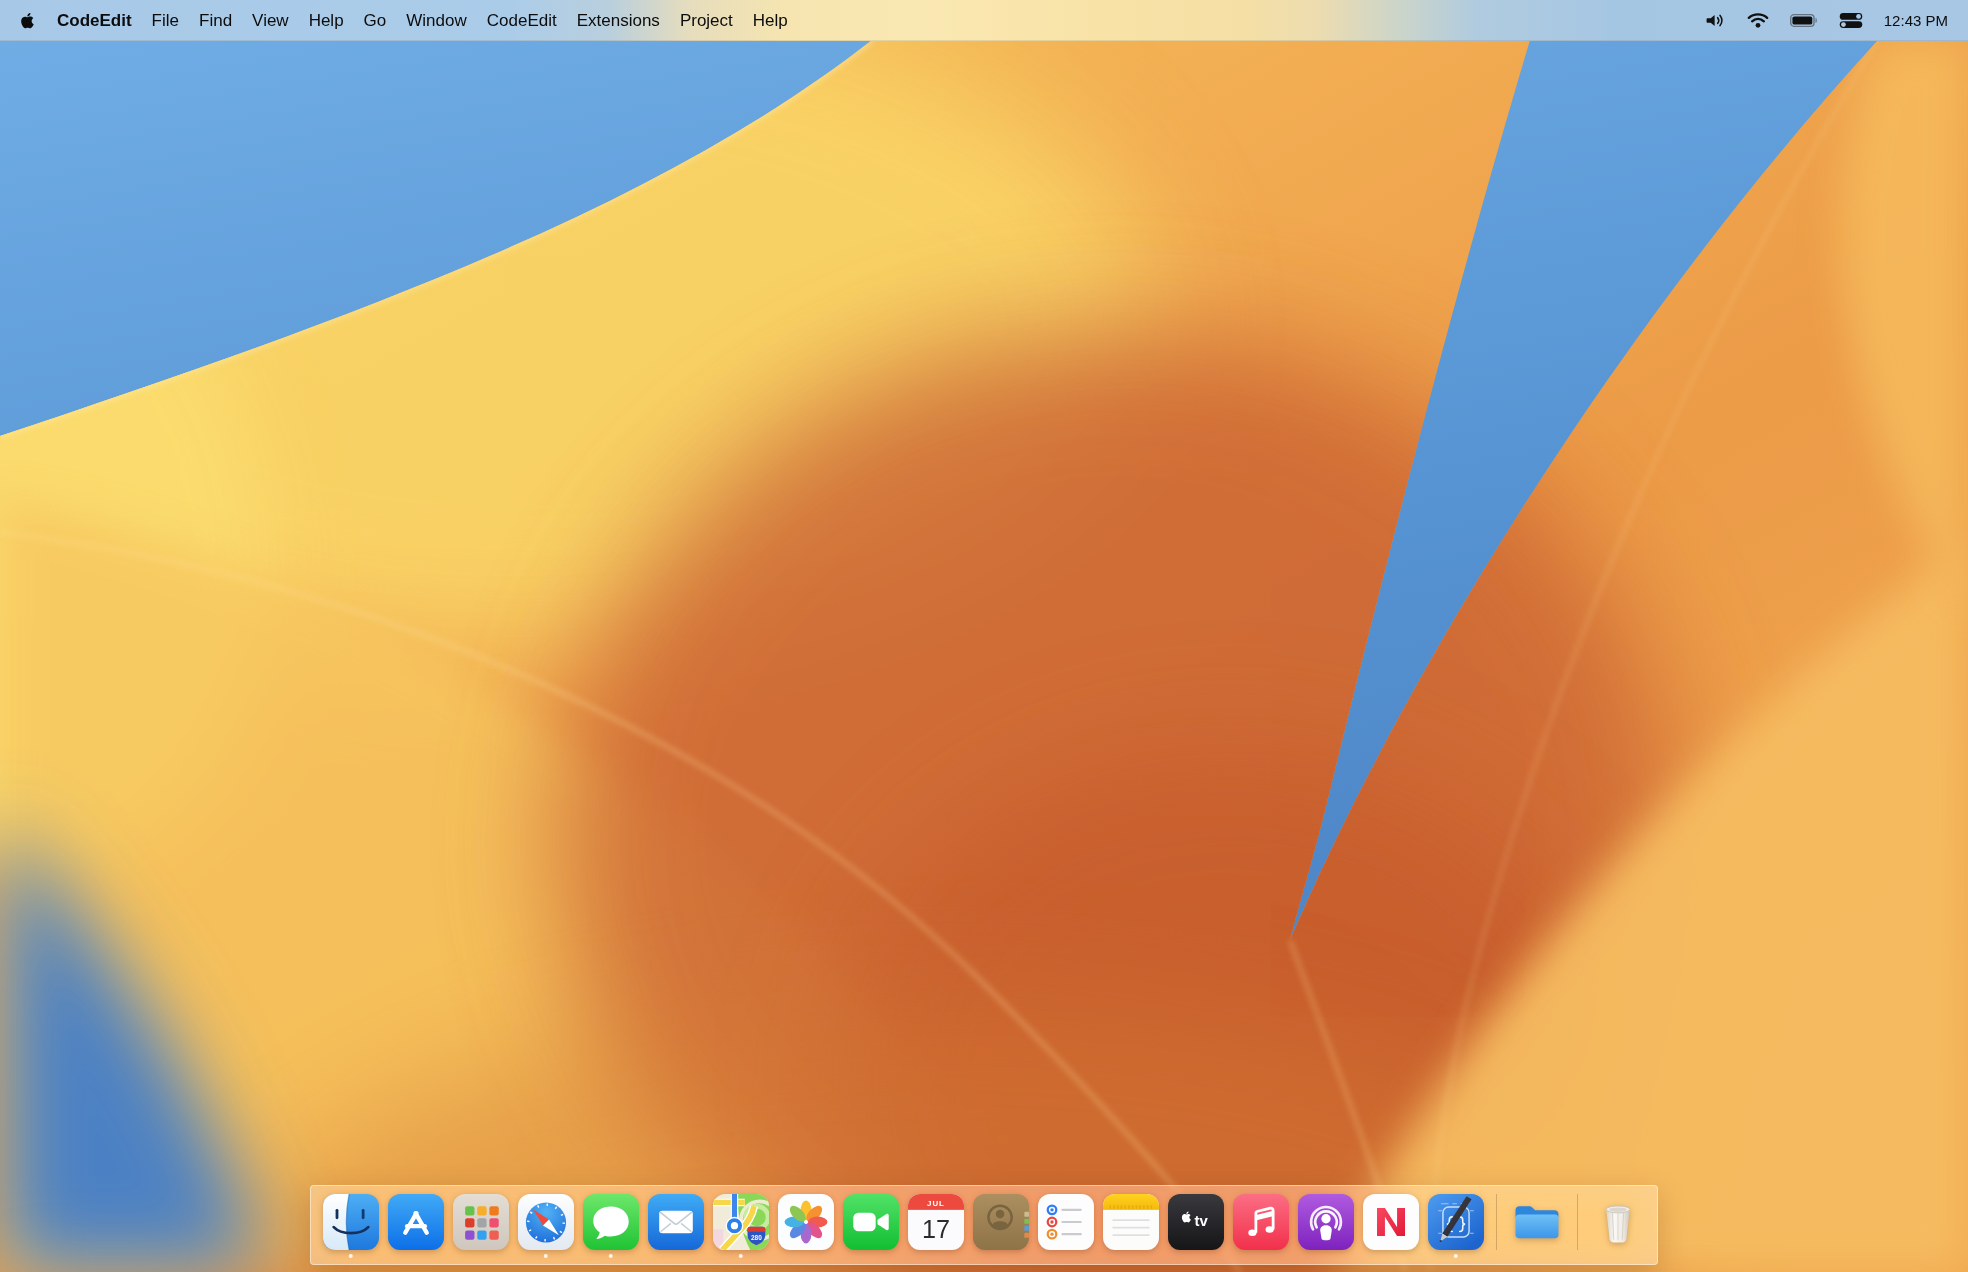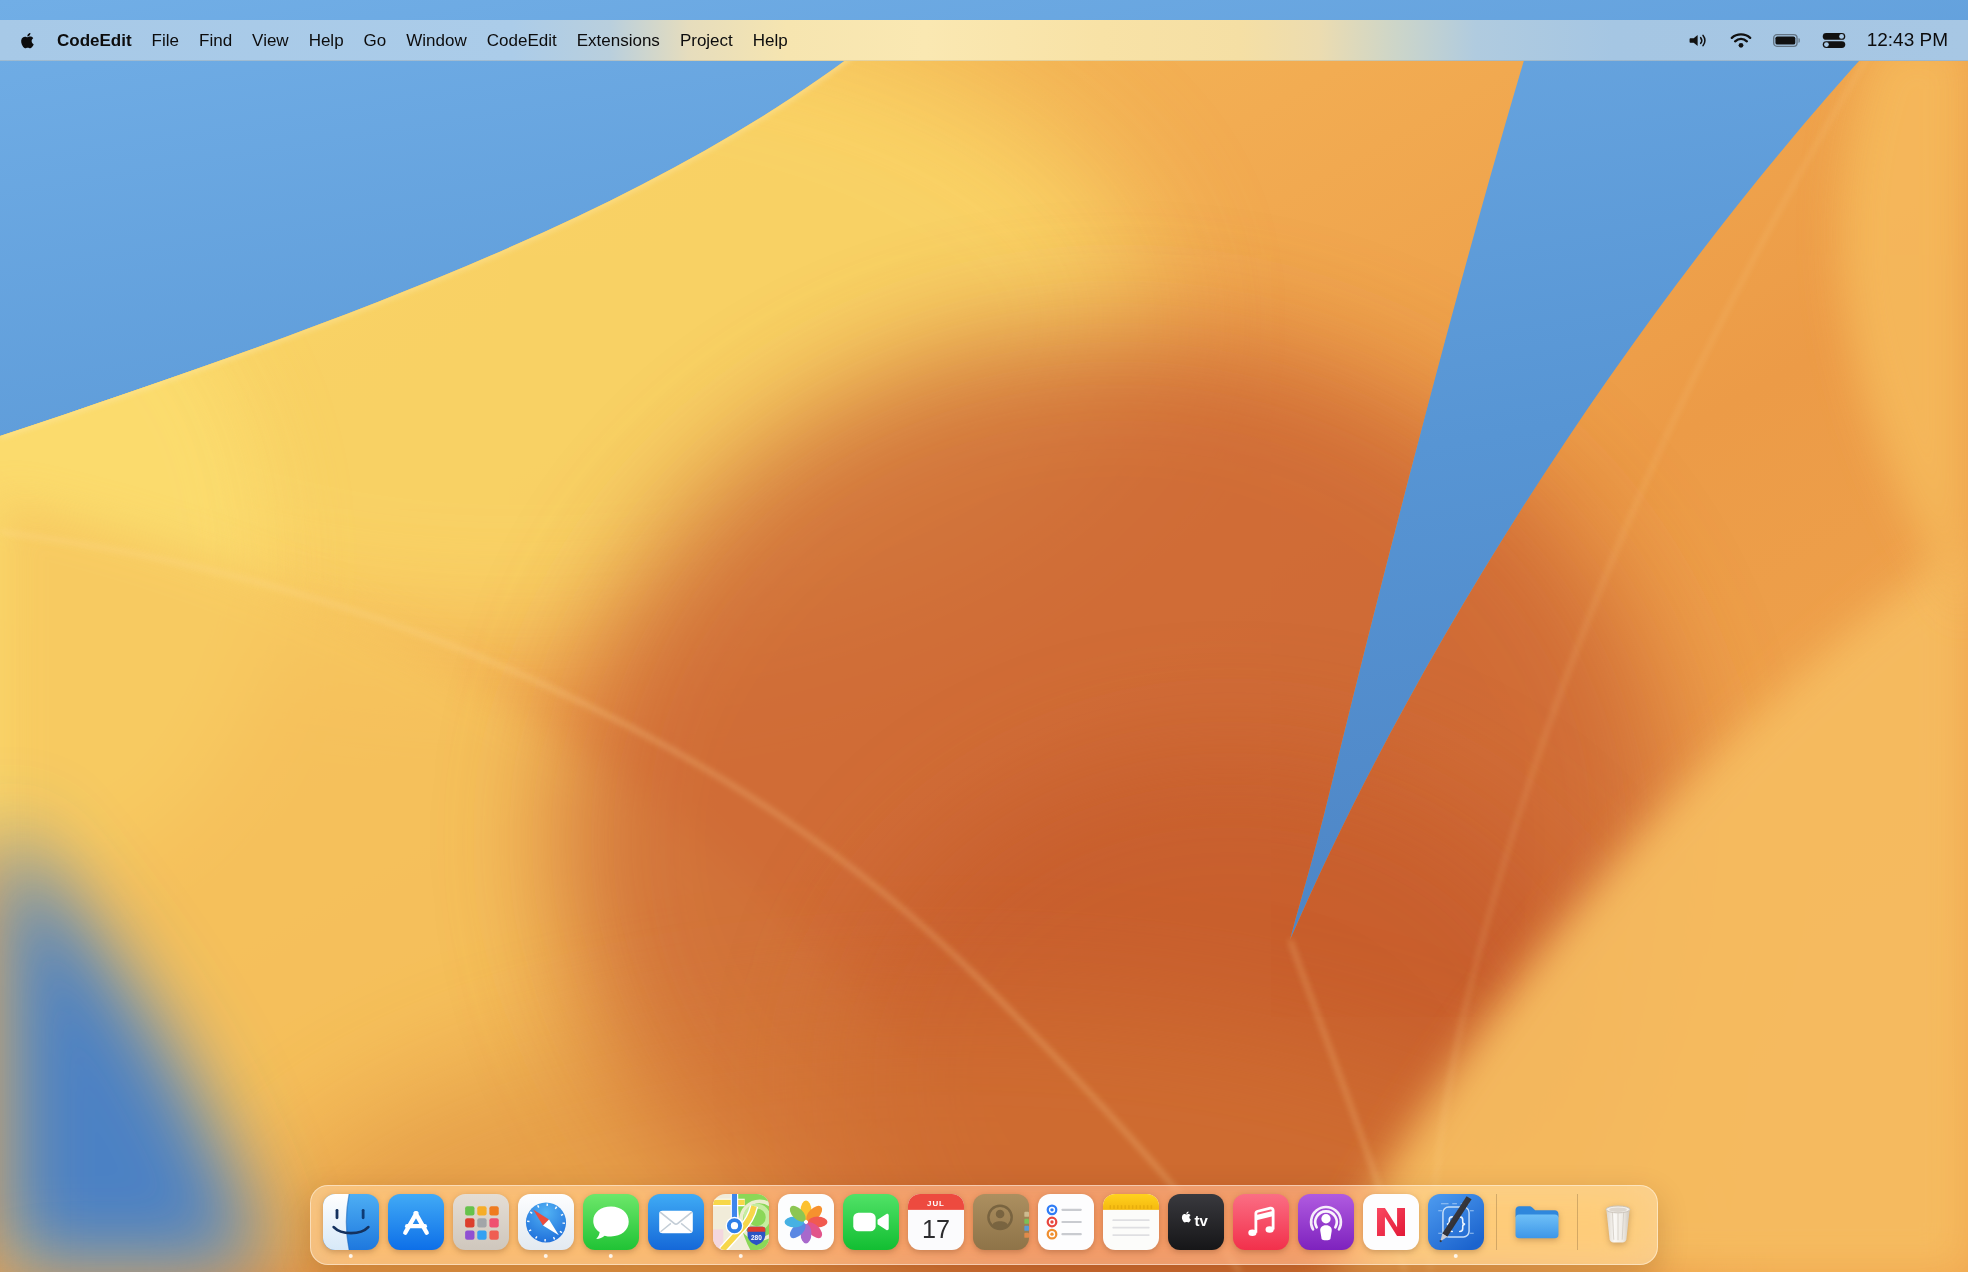--- a/index.html
+++ b/index.html
@@ -9,33 +9,33 @@
 
   
   .menubar {
     position:absolute; top:0; left:0; width:100%; height:41px;
     display:flex; align-items:center; padding:8px 20px;
     background:linear-gradient(90deg,
       #a7c9e7 0%, #abcce9 26%, #b9cfdd 31%, #e6ddbd 35%, #f6e5b0 40%,
       #fae8b2 47%, #f8e2a6 56%, #f5dfa4 63%, #ecdcb0 67%, #ccd5c9 71%,
       #b0cbdf 75%, #a5c6e3 82%, #a7c7e4 100%);
     border-bottom:1px solid rgba(110,100,80,0.15);
-    z-index:30; color:#0c0c0d; font-size:17px;margin-top:20px;
+    z-index:30; color:#0c0c0d; font-size:17px;
   }
   .mb-apple { display:flex; align-items:center; margin-right:10px; }
   .mb-item { padding:0 10px; line-height:41px; white-space:nowrap; cursor:default; }
   .mb-item.bold { font-weight:700; }
   .mb-spacer { flex:1; }
   .mb-status { display:flex; align-items:center; gap:21px; }
-  .mb-time { font-size:19px; font-weight:500; white-space:nowrap; }
+  .mb-time { font-size:15px; font-weight:500; white-space:nowrap; }
 
   
   .dock {
     position:absolute; left:310px; top:1185px; width:1348px; height:80px;
-    border-radius:18px;
+    border-radius:4px;
     background:rgba(255,244,238,0.38);
     border:1px solid rgba(255,255,255,0.45);
     backdrop-filter:blur(28px) saturate(150%);
     -webkit-backdrop-filter:blur(28px) saturate(150%);
     box-shadow:0 10px 30px rgba(90,35,0,0.22);
     display:flex; align-items:flex-start; justify-content:center;
     padding:8px 9px 0 9px; gap:9px; z-index:20;
   }
   .dock-item { position:relative; width:56px; height:56px; flex:0 0 auto; cursor:pointer; }
   .dock-item svg { width:56px; height:56px; display:block; filter:drop-shadow(0 2px 3px rgba(60,20,0,0.25)); }

